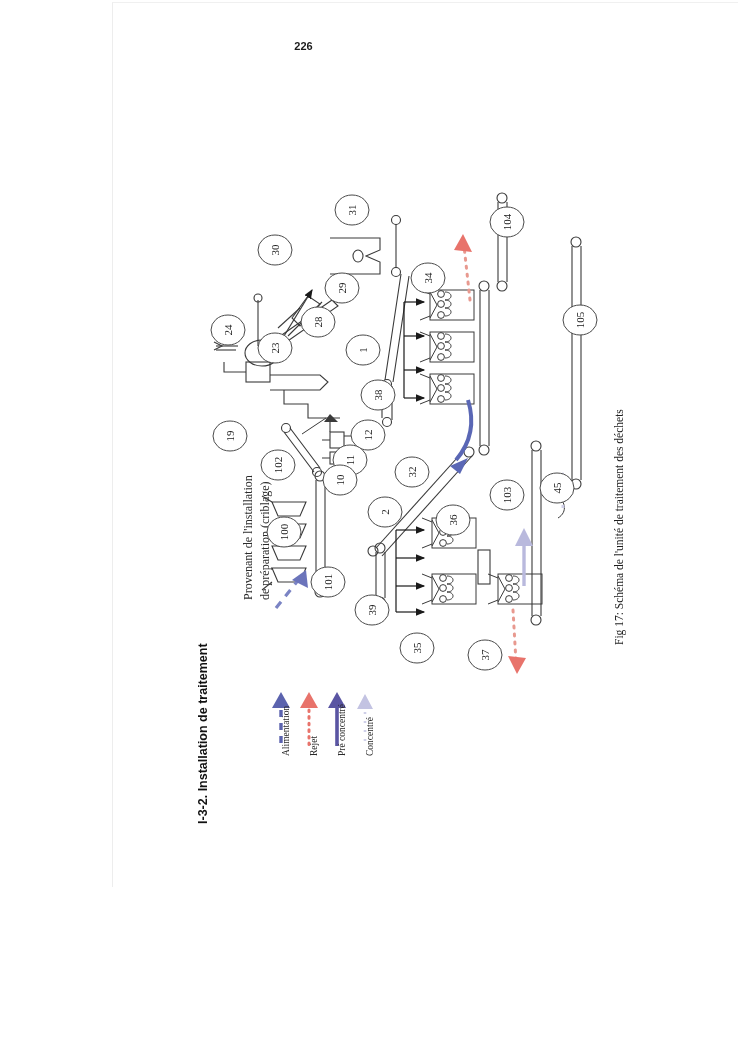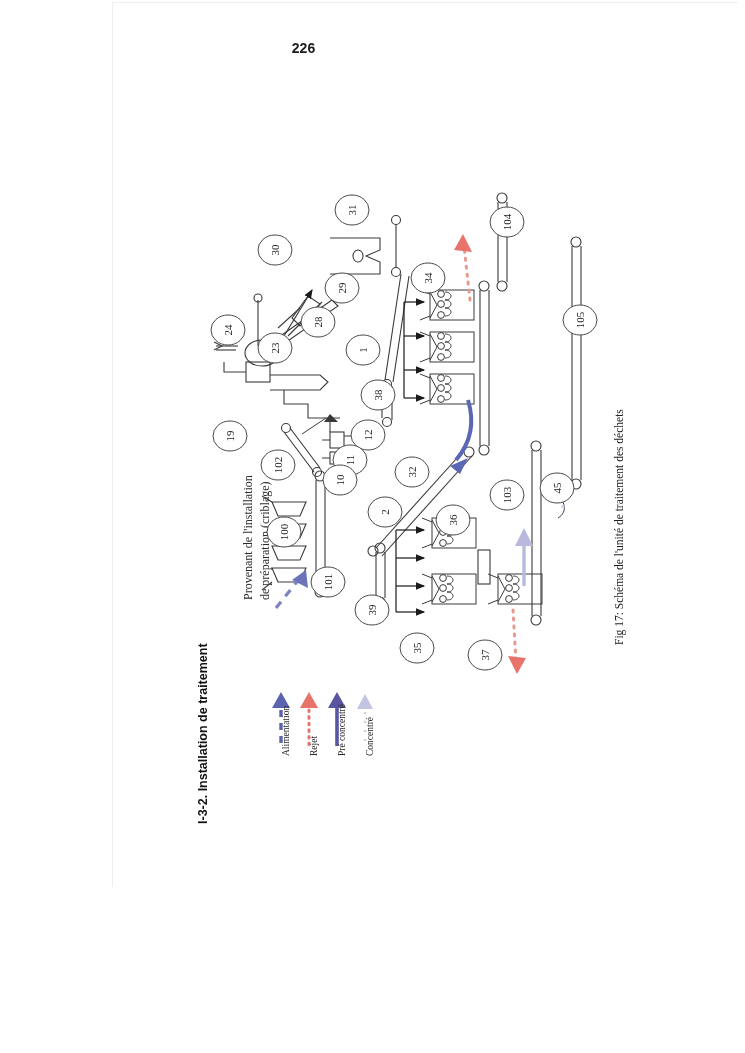--- a/index.html
+++ b/index.html
@@ -9,21 +9,21 @@
     overflow:hidden;
   }
   
   #scanframe{
     position:absolute;left:112px;top:2px;width:625px;height:884px;
     border-left:1px solid #ededed;border-top:1px solid #f0f0f0;
     pointer-events:none;
   }
   #pagenum{
     position:absolute;left:0;top:40px;width:607px;text-align:center;
-    font-family:"Liberation Sans",sans-serif;font-size:14px;font-weight:bold;color:#1b1b1b;
+    font-family:"Liberation Sans",sans-serif;font-size:11px;font-weight:bold;color:#1b1b1b;
   }
   
   .rot{
     position:absolute;transform-origin:0 0;
   }
   
   #heading{
     left:196px;top:824px;
     transform:rotate(-90deg);
     font-family:"Liberation Sans",sans-serif;

